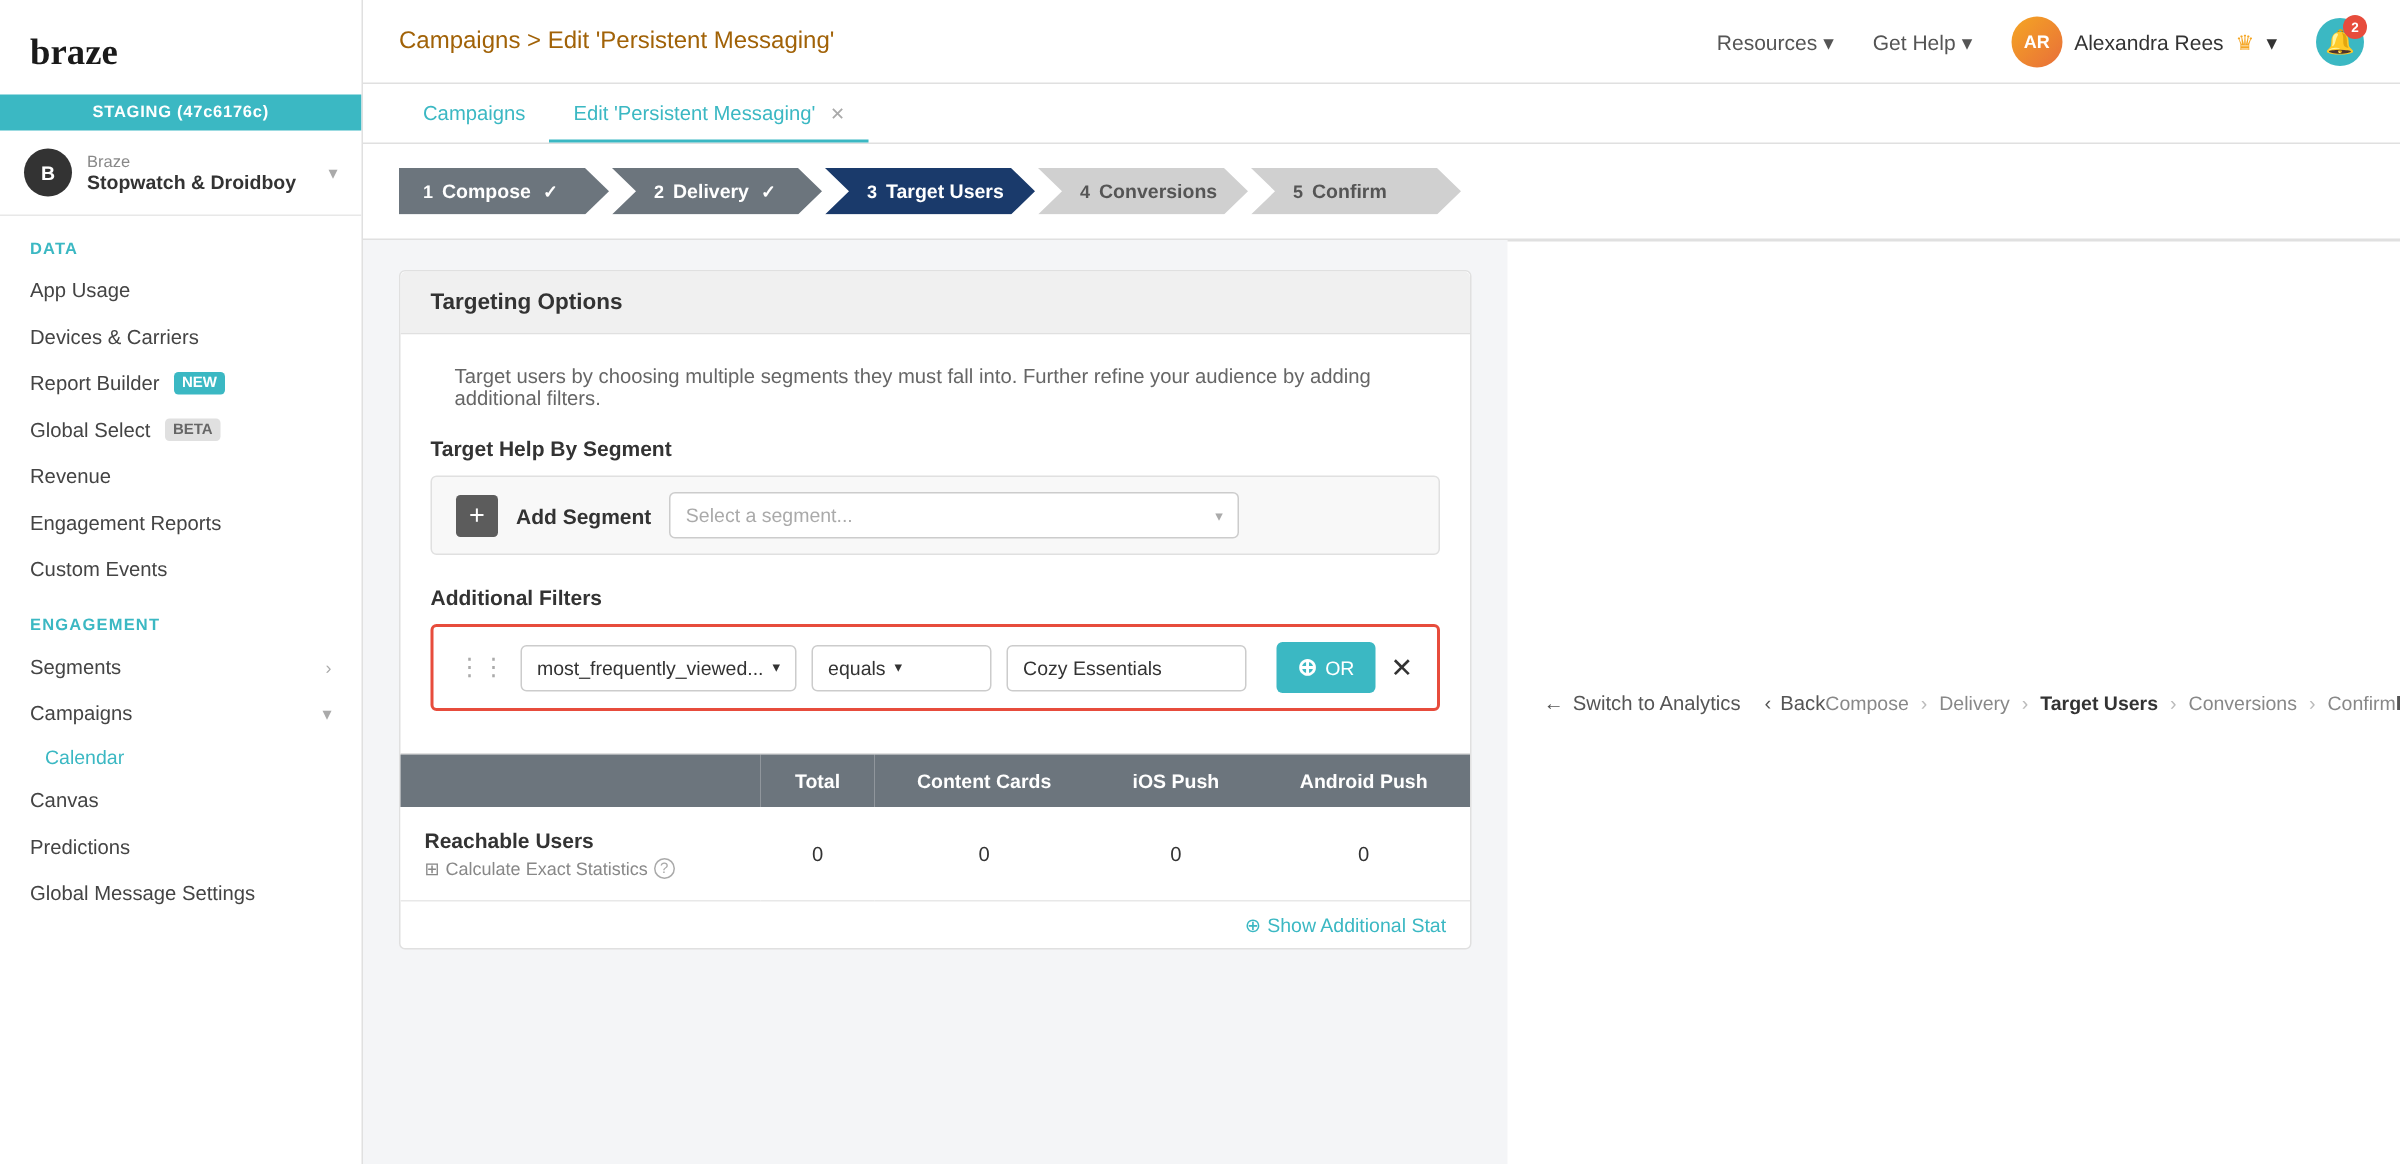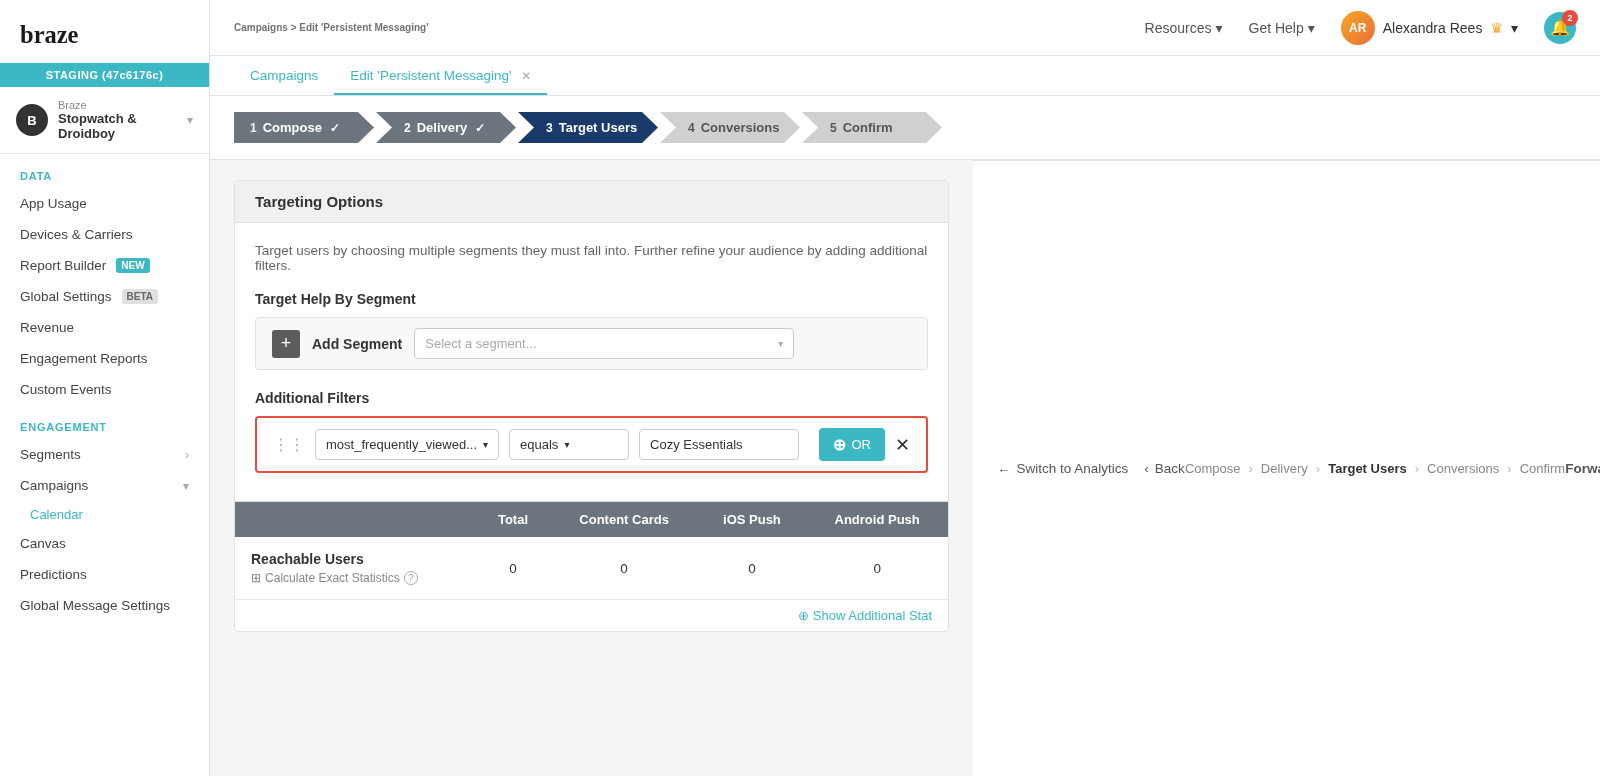--- a/index.html
+++ b/index.html
@@ -1,19 +1,19 @@
 <!DOCTYPE html>
 <html><head>
   <meta charset="utf-8">
   <style>
     * { box-sizing: border-box; margin: 0; padding: 0; }
     body { font-family: -apple-system, BlinkMacSystemFont, 'Segoe UI', sans-serif; font-size: 14px; background: #f4f5f7; color: #333; display: flex; height: 776px; overflow: hidden; }
 
     
-    .sidebar { width: 210px; background: #fff; border-right: 1px solid #e0e0e0; display: flex; flex-direction: column; height: 100%; overflow-y: auto; flex-shrink: 0; }
+    .sidebar { width: 242px; background: #fff; border-right: 1px solid #e0e0e0; display: flex; flex-direction: column; height: 100%; overflow-y: auto; flex-shrink: 0; }
     .sidebar-logo { padding: 16px 20px 8px; }
     .sidebar-logo svg { width: 70px; height: 36px; }
     .sidebar-staging { background: #3bb8c3; color: #fff; text-align: center; font-size: 11px; font-weight: 700; padding: 6px; letter-spacing: 0.5px; }
     .sidebar-account { display: flex; align-items: center; padding: 12px 16px; border-bottom: 1px solid #e8e8e8; gap: 10px; cursor: pointer; }
     .sidebar-account-icon { width: 32px; height: 32px; background: #333; border-radius: 50%; display: flex; align-items: center; justify-content: center; color: #fff; font-size: 13px; font-weight: 700; }
     .sidebar-account-info { flex: 1; }
     .sidebar-account-name { font-size: 11px; color: #888; }
     .sidebar-account-org { font-size: 13px; font-weight: 600; }
     .sidebar-chevron { color: #aaa; font-size: 12px; }
 
@@ -23,21 +23,21 @@
     .badge { font-size: 10px; font-weight: 700; padding: 2px 5px; border-radius: 3px; margin-left: 4px; }
     .badge-new { background: #3bb8c3; color: #fff; }
     .badge-beta { background: #e0e0e0; color: #666; }
     .sidebar-item-arrow { margin-left: auto; font-size: 12px; color: #aaa; }
 
     
     .main { flex: 1; display: flex; flex-direction: column; height: 100%; overflow: hidden; }
 
     
     .topbar { background: #fff; border-bottom: 1px solid #e0e0e0; padding: 0 24px; height: 56px; display: flex; align-items: center; justify-content: space-between; flex-shrink: 0; }
-    .topbar-breadcrumb { font-size: 10px; color: #737373; font-weight: bold; }
+    .topbar-breadcrumb { font-size: 16px; color: #a16207; }
     .topbar-right { display: flex; align-items: center; gap: 26px; }
     .topbar-btn { font-size: 14px; color: #555; cursor: pointer; display: flex; align-items: center; gap: 4px; }
     .topbar-avatar { width: 34px; height: 34px; border-radius: 50%; background: linear-gradient(135deg, #f5a623, #e86e3a); display: flex; align-items: center; justify-content: center; color: #fff; font-size: 12px; font-weight: 700; }
     .topbar-user { display: flex; align-items: center; gap: 8px; font-size: 14px; }
     .topbar-crown { color: #f5a623; font-size: 14px; }
     .notif-bell { position: relative; }
     .notif-bell-icon { width: 32px; height: 32px; background: #3bb8c3; border-radius: 50%; display: flex; align-items: center; justify-content: center; color: #fff; font-size: 16px; }
     .notif-badge { position: absolute; top: -2px; right: -2px; background: #e74c3c; color: #fff; font-size: 9px; font-weight: 700; width: 16px; height: 16px; border-radius: 50%; display: flex; align-items: center; justify-content: center; }
 
     
@@ -58,21 +58,21 @@
     .step-active { background: #1a3a6b; color: #fff; }
     .step-inactive { background: #d0d0d0; color: #555; }
     .step-num { margin-right: 6px; font-size: 12px; }
     .step-check { margin-left: 8px; font-size: 12px; }
 
     
     .page-content { padding: 20px 24px; flex: 1; }
     .section-box { background: #fff; border: 1px solid #e0e0e0; border-radius: 4px; margin-bottom: 16px; }
     .section-header { background: #f0f0f0; padding: 12px 20px; font-size: 15px; font-weight: 700; border-bottom: 1px solid #e0e0e0; border-radius: 4px 4px 0 0; }
     .section-body { padding: 20px; }
-    .section-desc { color: #666; font-size: 13.5px; margin-bottom: 18px; }
+    .section-desc { color: #666; font-size: 13.5px; margin-bottom: 18px; margin-left: 16px; }
 
     .target-label { font-size: 14px; font-weight: 700; margin-bottom: 10px; color: #333; }
 
     .add-segment-row { display: flex; align-items: center; gap: 12px; background: #f8f8f8; border: 1px solid #e0e0e0; padding: 10px 16px; border-radius: 4px; }
     .add-segment-plus { width: 28px; height: 28px; background: #5c5c5c; color: #fff; border-radius: 3px; display: flex; align-items: center; justify-content: center; font-size: 18px; cursor: pointer; }
     .add-segment-label { font-size: 14px; font-weight: 600; }
     .segment-select { flex: 1; max-width: 380px; border: 1px solid #ccc; border-radius: 4px; padding: 7px 10px; font-size: 13px; color: #aaa; display: flex; align-items: center; justify-content: space-between; background: #fff; }
 
     .additional-filters-label { font-size: 14px; font-weight: 700; margin-top: 20px; margin-bottom: 10px; }
     .filter-row { display: flex; align-items: center; gap: 10px; padding: 10px 16px; border: 2px solid #e74c3c; border-radius: 4px; background: #fff; }
@@ -133,21 +133,21 @@
     <span>App Usage</span>
   </div>
   <div class="sidebar-item">
     <span>Devices &amp; Carriers</span>
   </div>
   <div class="sidebar-item">
     <span>Report Builder</span>
     <span class="badge badge-new">NEW</span>
   </div>
   <div class="sidebar-item">
-    <span>Global Settings</span>
+    <span>Global Select</span>
     <span class="badge badge-beta">BETA</span>
   </div>
   <div class="sidebar-item">
     <span>Revenue</span>
   </div>
   <div class="sidebar-item">
     <span>Engagement Reports</span>
   </div>
   <div class="sidebar-item">
     <span>Custom Events</span>

